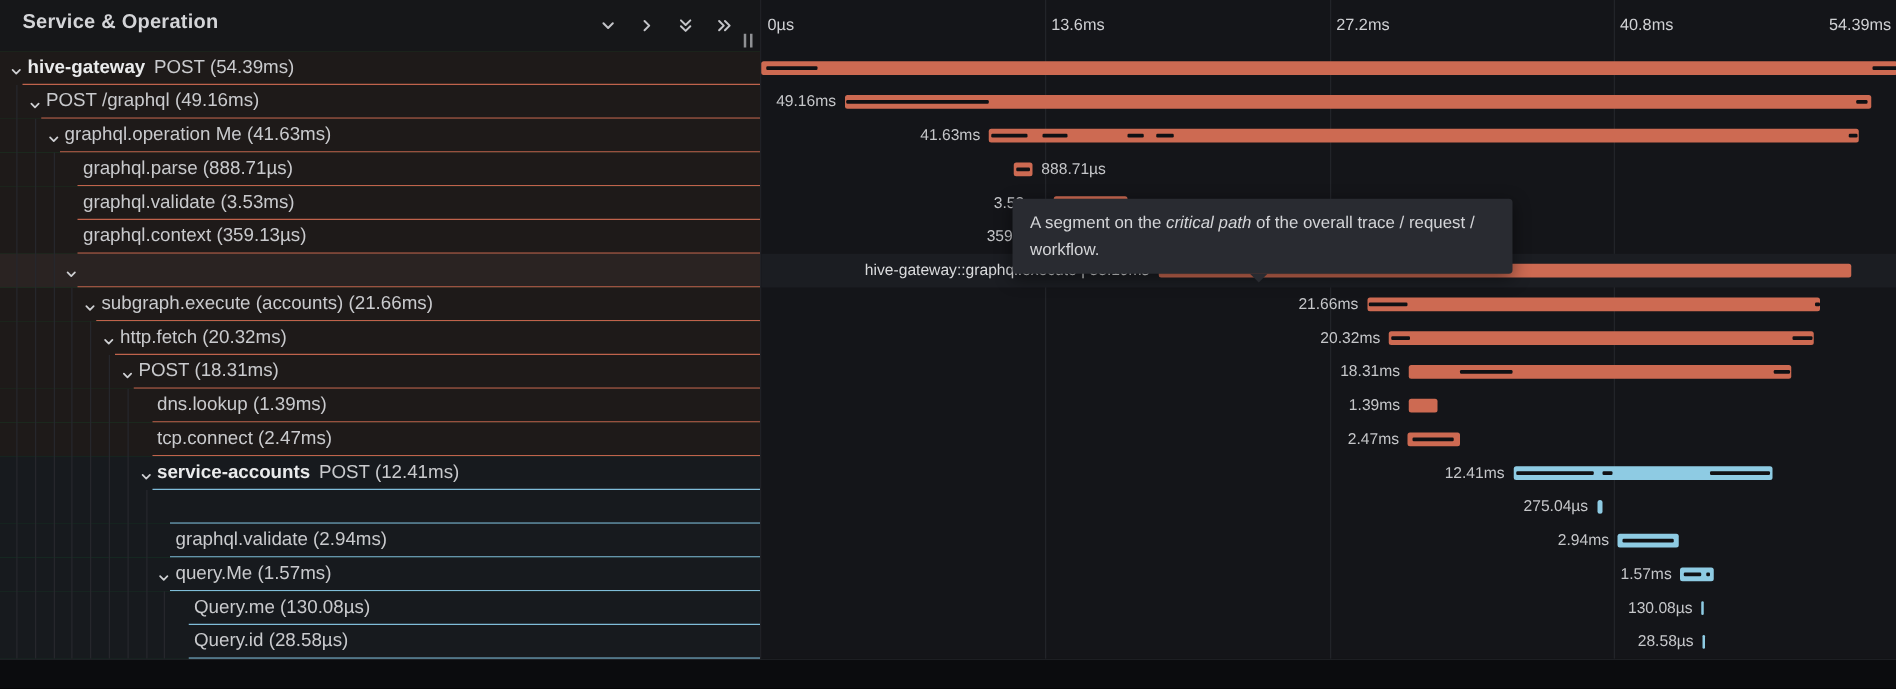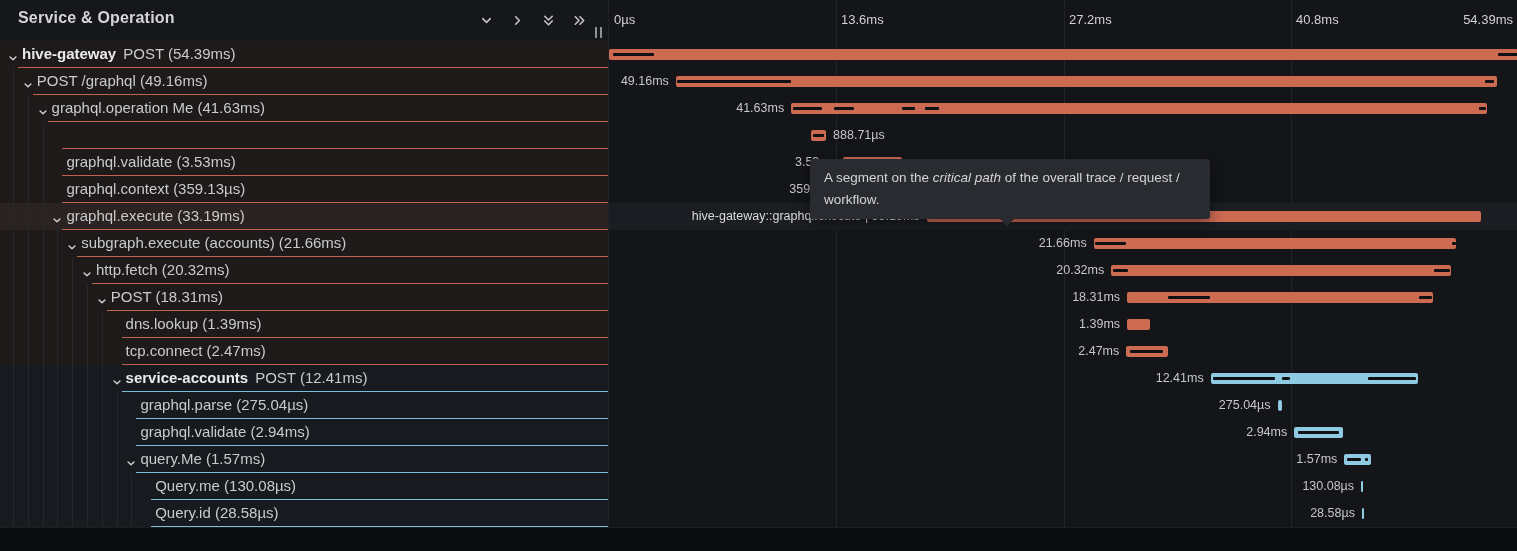--- a/index.html
+++ b/index.html
@@ -101,35 +101,35 @@
           <div class="underline" style="left: 32.8px; background: rgb(192, 99, 76);"></div>
         </div>
         <div class="trow tint-o" style="top: 95px;">
           <span class="tchev" style="left: 37.6px;"><svg width="10" height="10" viewBox="0 0 12 12">
               <path d="M2.5 3.5l3.5 3.5 3.5-3.5" stroke="#cfd0d3" stroke-width="1.7" fill="none" stroke-linecap="round" stroke-linejoin="round"></path>
             </svg></span>
           <span class="lbl" style="left: 51.6px;">graphql.operation Me (41.63ms)</span>
           <div class="underline" style="left: 47.6px; background: rgb(192, 99, 76);"></div>
         </div>
         <div class="trow tint-o" style="top: 122px;">
+          <span class="lbl" style="left: 66.4px;">graphql.parse (888.71µs)</span>
           <div class="underline" style="left: 62.4px; background: rgb(192, 99, 76);"></div>
         </div>
         <div class="trow tint-o" style="top: 149px;">
           <span class="lbl" style="left: 66.4px;">graphql.validate (3.53ms)</span>
           <div class="underline" style="left: 62.4px; background: rgb(192, 99, 76);"></div>
         </div>
         <div class="trow tint-o" style="top: 176px;">
           <span class="lbl" style="left: 66.4px;">graphql.context (359.13µs)</span>
           <div class="underline" style="left: 62.4px; background: rgb(192, 99, 76);"></div>
         </div>
         <div class="trow tint-o hl-l" style="top: 203px;">
           <span class="tchev" style="left: 52.4px;"><svg width="10" height="10" viewBox="0 0 12 12">
               <path d="M2.5 3.5l3.5 3.5 3.5-3.5" stroke="#cfd0d3" stroke-width="1.7" fill="none" stroke-linecap="round" stroke-linejoin="round"></path>
             </svg></span>
-          <span class="lbl" style="left: 66.4px;">graphql.execute (33.19ms)</span>
           <div class="underline" style="left: 62.4px; background: rgb(192, 99, 76);"></div>
         </div>
         <div class="trow tint-o" style="top: 230px;">
           <span class="tchev" style="left: 67.2px;"><svg width="10" height="10" viewBox="0 0 12 12">
               <path d="M2.5 3.5l3.5 3.5 3.5-3.5" stroke="#cfd0d3" stroke-width="1.7" fill="none" stroke-linecap="round" stroke-linejoin="round"></path>
             </svg></span>
           <span class="lbl" style="left: 81.2px;">subgraph.execute (accounts) (21.66ms)</span>
           <div class="underline" style="left: 77.2px; background: rgb(192, 99, 76);"></div>
         </div>
         <div class="trow tint-o" style="top: 257px;">
@@ -155,21 +155,20 @@
           <div class="underline" style="left: 121.6px; background: rgb(192, 99, 76);"></div>
         </div>
         <div class="trow tint-b" style="top: 365px;">
           <span class="tchev" style="left: 111.6px;"><svg width="10" height="10" viewBox="0 0 12 12">
               <path d="M2.5 3.5l3.5 3.5 3.5-3.5" stroke="#cfd0d3" stroke-width="1.7" fill="none" stroke-linecap="round" stroke-linejoin="round"></path>
             </svg></span>
           <span class="lbl" style="left: 125.6px;"><span class="svc">service-accounts</span>POST (12.41ms)</span>
           <div class="underline" style="left: 121.6px; background: rgb(127, 188, 217);"></div>
         </div>
         <div class="trow tint-b" style="top: 392px;">
-          <span class="lbl" style="left: 140.4px;">graphql.parse (275.04µs)</span>
           <div class="underline" style="left: 136.4px; background: rgb(127, 188, 217);"></div>
         </div>
         <div class="trow tint-b" style="top: 419px;">
           <span class="lbl" style="left: 140.4px;">graphql.validate (2.94ms)</span>
           <div class="underline" style="left: 136.4px; background: rgb(127, 188, 217);"></div>
         </div>
         <div class="trow tint-b" style="top: 446px;">
           <span class="tchev" style="left: 126.4px;"><svg width="10" height="10" viewBox="0 0 12 12">
               <path d="M2.5 3.5l3.5 3.5 3.5-3.5" stroke="#cfd0d3" stroke-width="1.7" fill="none" stroke-linecap="round" stroke-linejoin="round"></path>
             </svg></span>

